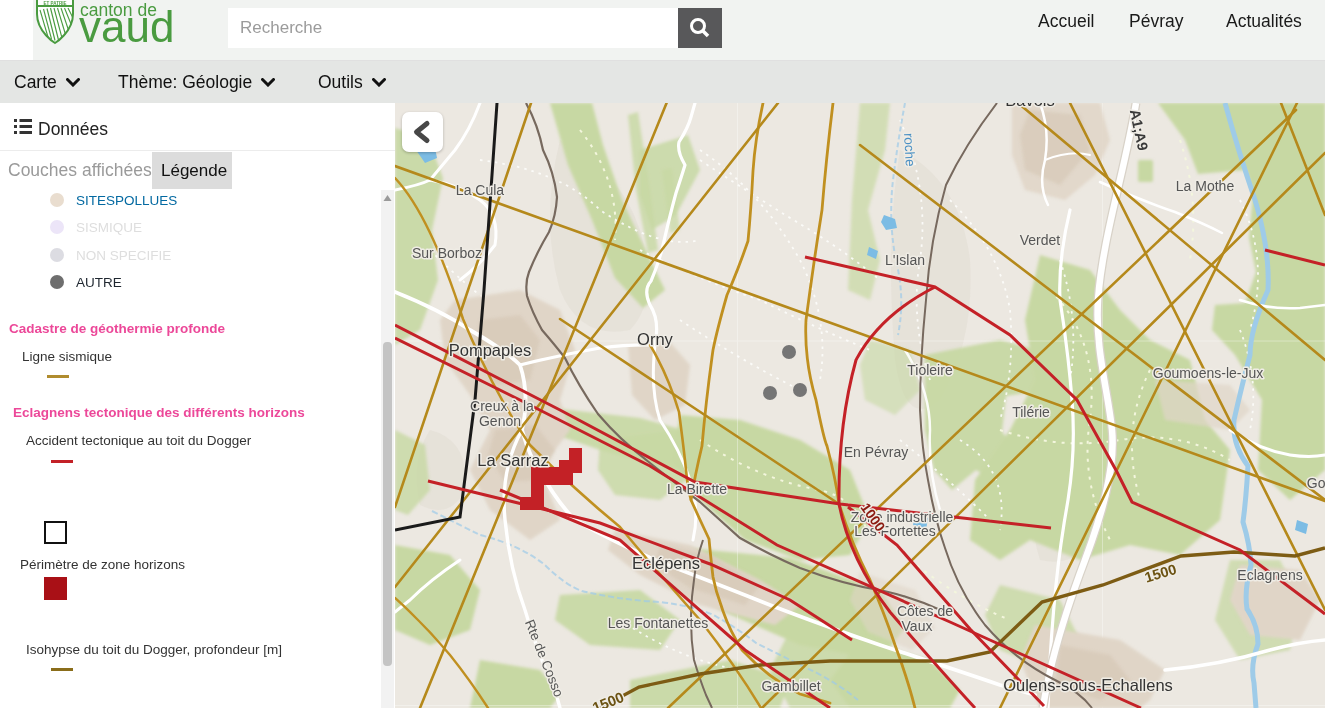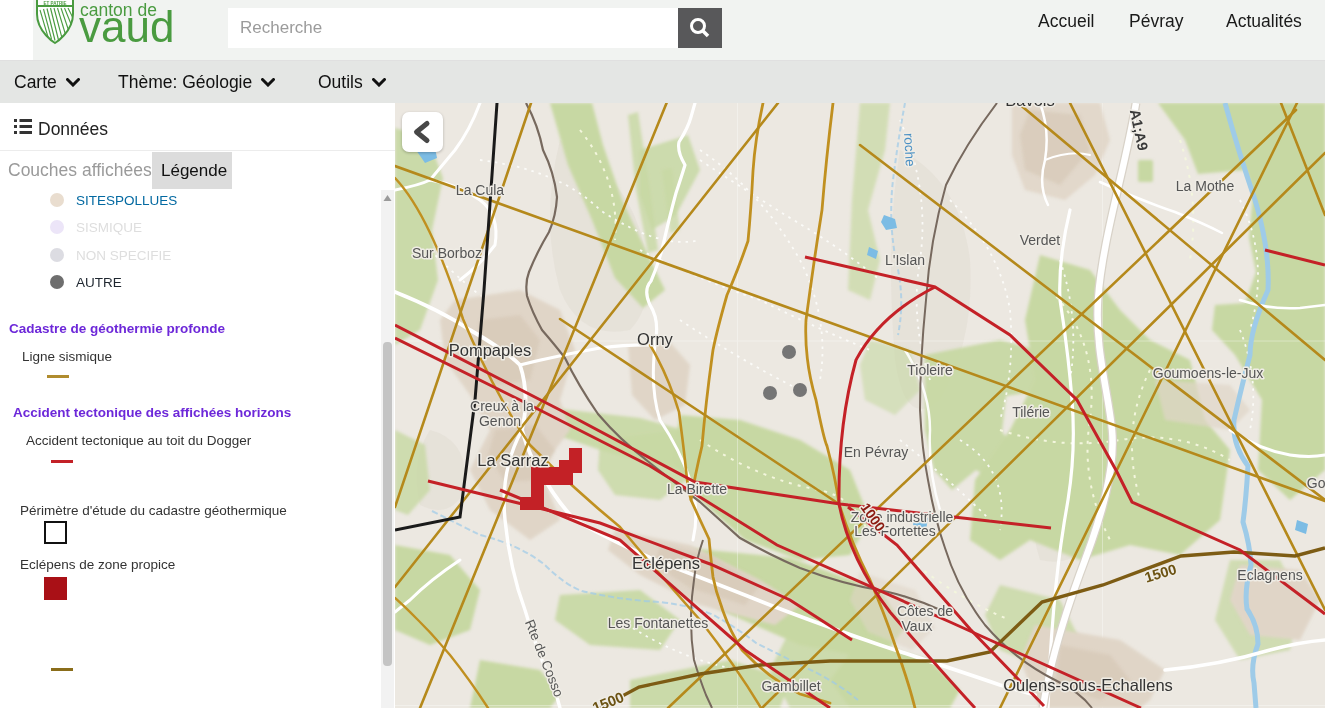--- a/index.html
+++ b/index.html
@@ -17,21 +17,21 @@
 .caret{display:inline-block;margin-left:9px;position:relative;top:-1px;}
 #sidebar{position:absolute;left:0;top:103px;width:395px;height:605px;background:#fff;}
 #sbhead{position:absolute;left:0;top:0;width:395px;height:48px;border-bottom:1px solid #ececec;}
 #sbhead .ttl{position:absolute;left:38px;top:16px;font-size:17.5px;color:#222;}
 #tabs{position:absolute;left:0;top:49px;width:395px;height:38px;background:#fff;}
 #tab1{position:absolute;left:8px;top:8px;font-size:17.5px;color:#9a9a9a;}
 #tab2{position:absolute;left:152px;top:0;height:37px;background:#dcdcdc;padding:9px 5px 0 9px;font-size:17px;color:#111;}
 #legend{position:absolute;left:0;top:87px;width:381px;height:518px;overflow:hidden;font-size:13.5px;color:#2a2a2a;}
 .litem{position:absolute;left:76px;}
 .ldot{position:absolute;left:50px;width:14px;height:14px;border-radius:50%;}
-.lhead{position:absolute;left:9px;font-weight:bold;color:#6d28d9;white-space:nowrap;}
+.lhead{position:absolute;left:9px;font-weight:bold;color:#ec4899;white-space:nowrap;}
 .lsub{position:absolute;left:22px;color:#333;}
 .lsub2{position:absolute;left:26px;color:#333;}
 .swatchline{position:absolute;left:47px;width:22px;height:3px;}
 #scroll{position:absolute;left:381px;top:87px;width:13px;height:518px;background:#f2f2f2;}
 #scrollthumb{position:absolute;left:2px;top:152px;width:9px;height:324px;background:#c4c4c4;border-radius:4px;}
 #maparea{position:absolute;left:395px;top:103px;width:930px;height:605px;background:#ece8e1;overflow:hidden;}
 #backbtn{position:absolute;left:7px;top:9px;width:41px;height:40px;background:#fff;border-radius:7px;box-shadow:0 1px 3px rgba(0,0,0,.25);}
 </style>
 </head>
 <body>
@@ -105,27 +105,27 @@
       <div class="litem" style="top:3px;color:#0369a1">SITESPOLLUES</div>
     <div class="ldot" style="top:30px;background:#ece5f8"></div>
       <div class="litem" style="top:30px;color:#dedede">SISMIQUE</div>
     <div class="ldot" style="top:58px;background:#dcdce2"></div>
       <div class="litem" style="top:58px;color:#dedede">NON SPECIFIE</div>
     <div class="ldot" style="top:85px;background:#6e6e6e"></div>
       <div class="litem" style="top:85px;color:#1f2730">AUTRE</div>
     <div class="lhead" style="top:131px">Cadastre de géothermie profonde</div>
     <div class="lsub" style="top:159px">Ligne sismique</div>
     <div class="swatchline" style="top:185px;background:#b08c2e"></div>
-    <div class="lhead" style="top:215px;left:13px">Accident tectonique des affichées horizons</div>
+    <div class="lhead" style="top:215px;left:13px">Eclagnens tectonique des différents horizons</div>
     <div class="lsub2" style="top:243px">Accident tectonique au toit du Dogger</div>
     <div class="swatchline" style="top:270px;left:51px;background:#c32127"></div>
-    <div class="lsub" style="top:313px;left:20px">Périmètre d'étude du cadastre géothermique</div>
     <div style="position:absolute;left:44px;top:331px;width:23px;height:23px;border:2.5px solid #111;background:#fff"></div>
-    <div class="lsub" style="top:367px;left:20px">Eclépens de zone propice</div>
+    <div class="lsub" style="top:367px;left:20px">Périmètre de zone horizons</div>
     <div style="position:absolute;left:44px;top:387px;width:23px;height:23px;background:#a91016"></div>
+    <div class="lsub2" style="top:452px">Isohypse du toit du Dogger, profondeur [m]</div>
     <div class="swatchline" style="top:478px;left:51px;background:#8a6d1a"></div>
   </div>
   <div id="scroll">
     <svg style="position:absolute;left:2px;top:4px" width="9" height="8" viewBox="0 0 9 8">
         <path d="M4.5,1 L8.5,7 L0.5,7 Z" fill="#9a9a9a"></path>
       </svg>
     <div id="scrollthumb"></div>
   </div>
 </div>
 <div id="maparea">

